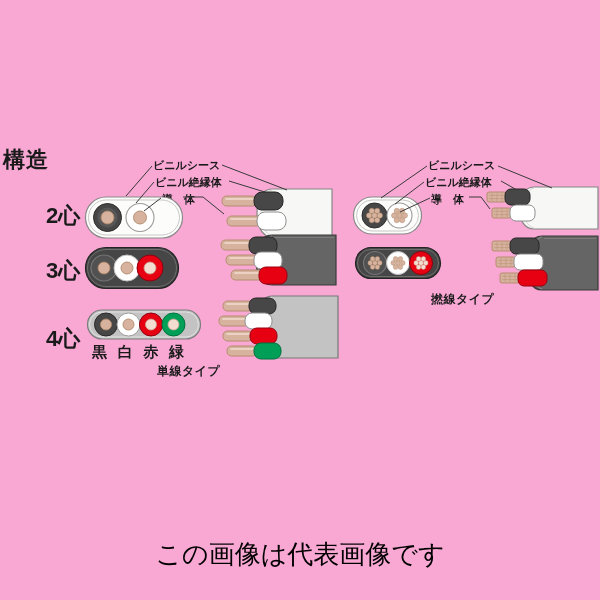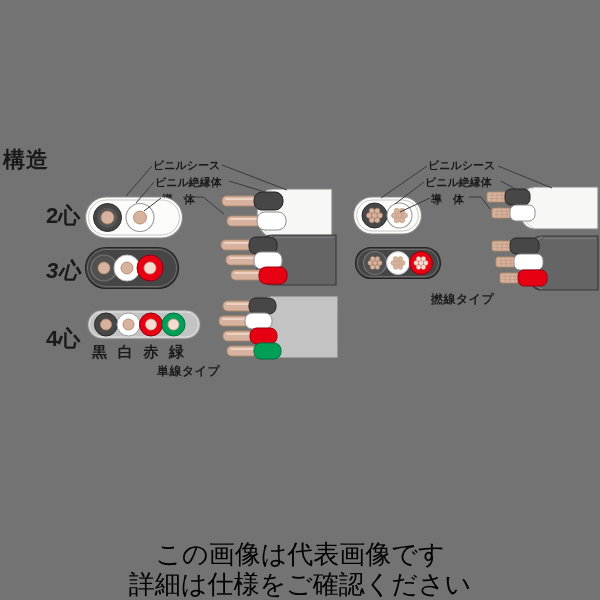--- a/index.html
+++ b/index.html
@@ -1,17 +1,17 @@
 <!DOCTYPE html>
 <html style="--copper: #d7b39f; --copper_dark: #b08868; --copper_light: #f2ddd0; --black_core: #474747; --black_core_dark: #262626; --red_core: #e60012; --green_core: #009f58; --sheath_white: #f7f7f5; --sheath_dark: #656565; --sheath_light: #c3c3c3; --leader: #3a3a3a; --text: #1a1a1a;"><head>
 <meta charset="utf-8">
 <style>
   html,body{margin:0;padding:0;background:#ffffff;}
   #canvas{
-    position:relative;width:600px;height:600px;background:#737373;overflow:hidden;
+    position:relative;width:600px;height:600px;background:#f9a8d4;overflow:hidden;
     font-family:"Liberation Sans","DejaVu Sans",sans-serif;color:var(--text,#1a1a1a);
   }
   .abs{position:absolute;}
   .heading{font-size:22px;font-weight:700;letter-spacing:1px;}
   .rowlab{font-size:22px;font-weight:600;}
   .callout{font-size:11px;font-weight:700;white-space:nowrap;}
   .caption{font-size:12px;font-weight:600;letter-spacing:.5px;white-space:nowrap;}
   .colorrow{display:flex;justify-content:space-between;width:92px;}
   .colorrow span{font-size:15px;font-weight:700;}
   .disclaimer{left:0;right:0;text-align:center;font-size:26px;line-height:30px;font-weight:400;color:#000;}
@@ -46,21 +46,21 @@
         <circle cx="-2.9" cy="5.02" r="2.9"></circle>
         <circle cx="2.9" cy="-5.02" r="2.9"></circle>
         <circle cx="-2.9" cy="-5.02" r="2.9"></circle>
       </g>
     </defs>
   </svg>
 
   <div class="abs heading" style="left:3px;top:145px;">構造</div>
 
   <div class="abs rowlab" style="left:46px;top:201px;">2心</div>
-  <div class="abs rowlab" style="left:46px;top:256px;font-style:italic;">3心</div>
+  <div class="abs rowlab" style="left:46px;top:256px;">3心</div>
   <div class="abs rowlab" style="left:46px;top:324px;">4心</div>
 
   <div class="abs callout" style="left:153px;top:158px;">ビニルシース</div>
   <div class="abs callout" style="left:155px;top:175px;">ビニル絶縁体</div>
   <div class="abs callout" style="left:162px;top:192px;">導　体</div>
 
   <div class="abs callout" style="left:428px;top:158px;">ビニルシース</div>
   <div class="abs callout" style="left:425px;top:175px;">ビニル絶縁体</div>
   <div class="abs callout" style="left:431px;top:192px;">導　体</div>
 
@@ -269,16 +269,15 @@
     <polyline class="leader" points="427,166 381,198"></polyline>
     <polyline class="leader" points="498,166 552,188"></polyline>
     <polyline class="leader" points="424,182 395,204"></polyline>
     <polyline class="leader" points="501,181 517,190"></polyline>
     <polyline class="leader" points="430,198 400,212"></polyline>
     <polyline class="leader" points="469,197 481,197 490,209"></polyline>
   </svg>
 
   <div class="abs disclaimer" style="top:539px;">
     <div>この画像は代表画像です</div>
-    <div>詳細は仕様をご確認ください</div>
   </div>
 
 </div>
 
 </body></html>

